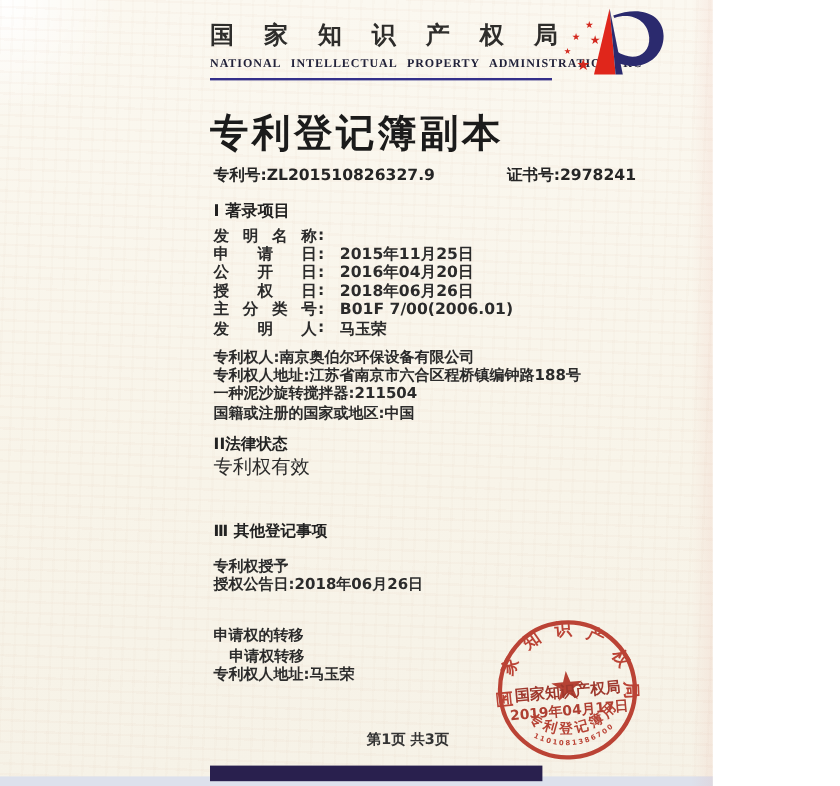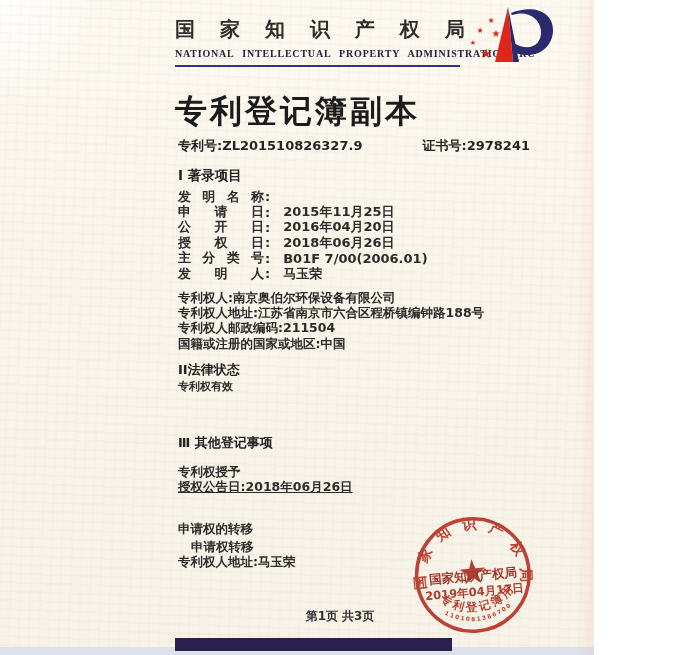--- a/index.html
+++ b/index.html
@@ -32,24 +32,24 @@
           font-size:13px;font-weight:700;color:#252525;}
   
   .h1{left:178px;top:167px;font-size:13.5px;font-weight:700;color:#222;}
   .fields{left:178px;top:189px;font-size:13px;font-weight:600;color:#2b2b2b;}
   .frow{display:flex;align-items:center;height:15.4px;}
   .jlabel{display:inline-block;width:86px;text-align:justify;text-align-last:justify;text-justify:inter-character;}
   .colon{margin-left:1px;}
   .fval{margin-left:13px;white-space:nowrap;}
   .holder{left:178px;top:290px;font-size:12.5px;font-weight:600;color:#2b2b2b;line-height:15.2px;}
   .h2{left:178px;top:361px;font-size:13px;font-weight:700;color:#222;}
-  .status{left:178px;top:379px;font-size:11px;font-weight:700;}
+  .status{left:178px;top:379px;font-size:16px;font-weight:400;}
   .h3{left:178px;top:434px;font-size:13px;font-weight:700;color:#222;text-align:right;}
   .grant-h{left:178px;top:464px;font-size:12.5px;font-weight:700;}
-  .grant-l{left:178px;top:479px;font-size:12.5px;font-weight:600;text-decoration:underline;}
+  .grant-l{left:178px;top:479px;font-size:12.5px;font-weight:600;}
   .trans-h{left:178px;top:521px;font-size:12.5px;font-weight:700;}
   .trans-l1{left:191px;top:539px;font-size:12.5px;font-weight:600;}
   .trans-l2{left:178px;top:554px;font-size:12.5px;font-weight:600;}
   .footer{left:175px;top:608px;width:330px;display:flex;justify-content:center;gap:4px;
           font-size:12px;font-weight:600;color:#333;}
   
   .seal{left:411px;top:514px;width:124px;height:124px;transform:rotate(-5deg);opacity:.92;}
   
   .logo{left:458px;top:2px;width:108px;height:84px;}
   
@@ -117,21 +117,21 @@
     <div class="frow">
       <span class="jlabel">发明人</span>
         <span class="colon">:</span>
       <span class="fval">马玉荣</span>
     </div>
   </div>
 
   <div class="abs holder">
     <div>专利权人:南京奥伯尔环保设备有限公司</div>
     <div>专利权人地址:江苏省南京市六合区程桥镇编钟路188号</div>
-    <div>专利权人邮政编码:211504</div>
+    <div>一种泥沙旋转搅拌器:211504</div>
     <div>国籍或注册的国家或地区:中国</div>
   </div>
 
   <div class="abs h2">II法律状态</div>
   <div class="abs status">专利权有效</div>
 
   <div class="abs h3">Ⅲ 其他登记事项</div>
   <div class="abs grant-h">专利权授予</div>
   <div class="abs grant-l">授权公告日:2018年06月26日</div>
   <div class="abs trans-h">申请权的转移</div>

